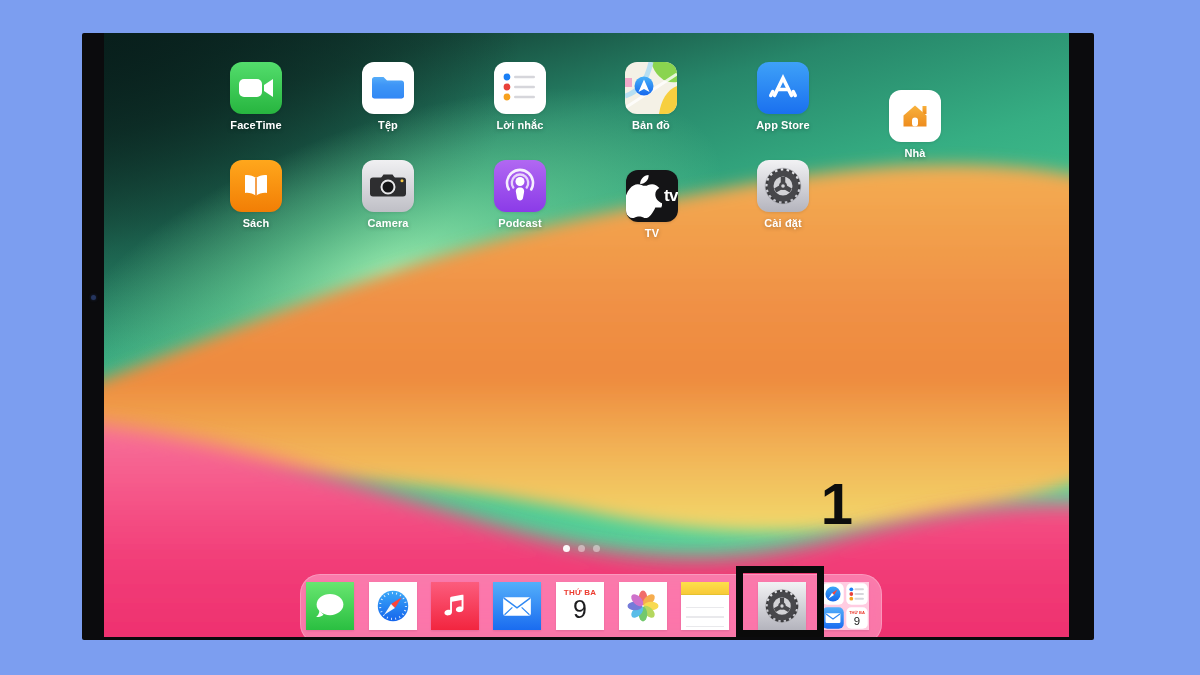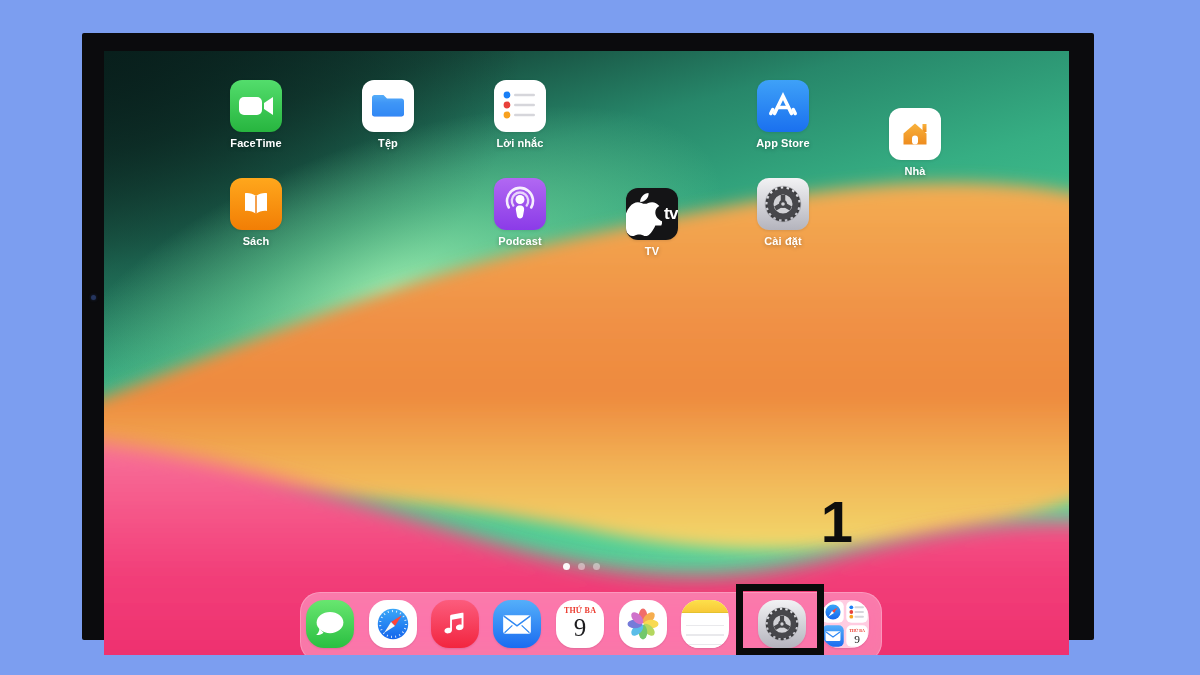--- a/index.html
+++ b/index.html
@@ -2,43 +2,43 @@
 <html><head>
 <meta charset="utf-8">
 <style>
   html,body{margin:0;padding:0;}
   body{width:1200px;height:675px;position:relative;overflow:hidden;
        font-family:"Liberation Sans", sans-serif;background:#7c9ef0;}
   .device{position:absolute;left:82px;top:33px;width:1012px;height:607px;
           background:#0b0b0d;border-radius:2px;}
   .cam-dot{position:absolute;left:9px;top:262px;width:5px;height:5px;border-radius:50%;
            background:#25355e;box-shadow:0 0 3px #1b2747;}
-  .screen{position:absolute;left:22px;top:18px;width:965px;height:604px;overflow:hidden;background:#8b5cf6;}
+  .screen{position:absolute;left:22px;top:0;width:965px;height:604px;overflow:hidden;background:#8b5cf6;}
   .wallpaper{position:absolute;inset:0;}
   .wallpaper svg{display:block;width:100%;height:100%;}
 
   
   .app{position:absolute;width:80px;text-align:center;}
   .app-icon{width:52px;height:52px;border-radius:12px;overflow:hidden;margin:0 auto;
             box-shadow:0 1px 3px rgba(0,0,0,.10);}
   .app-icon svg{display:block;width:100%;height:100%;}
   .app-label{margin-top:5px;font-size:11px;font-weight:600;color:#fff;
              text-shadow:0 1px 4px rgba(0,0,0,.30);letter-spacing:.1px;white-space:nowrap;}
 
   
   .tv-inner{display:flex;align-items:center;justify-content:center;gap:2px;height:100%;background:#141416;}
   .tv-inner span{font-size:17px;font-weight:700;color:#fff;letter-spacing:-.5px;}
 
   
   .dock{position:absolute;left:196px;top:541px;width:582px;height:70px;border-radius:20px;
         background:rgba(250,178,207,.58);
         box-shadow:inset 0 0 0 1px rgba(255,255,255,.22);
         backdrop-filter:blur(12px) saturate(1.4);-webkit-backdrop-filter:blur(12px) saturate(1.4);}
-  .dock-app{position:absolute;top:8px;width:48px;height:48px;border-radius:18px;overflow:hidden;
-            box-shadow:0 1px 2px rgba(0,0,0,.10);font-family:Liberation Serif, serif;}
+  .dock-app{position:absolute;top:8px;width:48px;height:48px;border-radius:0;overflow:hidden;
+            box-shadow:0 1px 2px rgba(0,0,0,.10);}
   .dock-app svg{display:block;width:100%;height:100%;}
 
   
   .cal{width:100%;height:100%;background:#fff;}
   .cal-week{font-size:8px;font-weight:700;color:#ec3b2f;text-align:center;padding-top:6px;letter-spacing:.2px;}
   .cal-day{font-size:25px;font-weight:300;color:#1c1c1e;text-align:center;line-height:1;margin-top:0px;}
 
   
   .notes{width:100%;height:100%;background:#fff;}
   .notes-top{height:12px;background:linear-gradient(#fde04a,#f8c938);
@@ -196,20 +196,34 @@
             <rect x="20" y="13.7" width="21" height="2.6" rx="1.3" fill="#d6d6db"></rect>
           <circle cx="13" cy="25" r="3.4" fill="#e8413a"></circle>
             <rect x="20" y="23.7" width="21" height="2.6" rx="1.3" fill="#d6d6db"></rect>
           <circle cx="13" cy="35" r="3.4" fill="#f7a11f"></circle>
             <rect x="20" y="33.7" width="21" height="2.6" rx="1.3" fill="#d6d6db"></rect>
           </svg>
       </div>
       <div class="app-label">Lời nhắc</div>
     </div>
 
+    <div class="app" style="left:507px;top:29px;">
+      <div class="app-icon" style="background:#f4f1e6;">
+        <svg viewBox="0 0 52 52">
+          <path d="M26 0 H52 V20 C40 22 30 14 26 0 Z" fill="#8ad44f"></path>
+          <path d="M52 24 V52 H34 C36 38 42 28 52 24 Z" fill="#f7cf3f"></path>
+          <path d="M0 34 C 14 30 22 18 26 0" stroke="#b7dff2" stroke-width="5" fill="none"></path>
+          <path d="M0 46 L52 12" stroke="#fff" stroke-width="3" opacity=".8" fill="none"></path>
+          <rect x="0" y="16" width="7" height="9" fill="#f0a9c8"></rect>
+          <circle cx="19" cy="24" r="9.5" fill="url(#gNav)"></circle>
+          <polygon points="19,17.5 24.5,30 19,27 13.5,30" fill="#fff"></polygon>
+          </svg>
+      </div>
+      <div class="app-label">Bản đồ</div>
+    </div>
 
     <div class="app" style="left:639px;top:29px;">
       <div class="app-icon">
         <svg viewBox="0 0 52 52">
             <rect width="52" height="52" fill="url(#gAS)"></rect>
           <g stroke="#fff" stroke-width="3.6" stroke-linecap="round" fill="none">
             <path d="M17.5 33.5 L26 16 L34.5 33.5"></path>
             <line x1="20.8" y1="27.5" x2="31.2" y2="27.5"></line>
             <line x1="13.8" y1="33.5" x2="15.8" y2="29.6"></line>
             <line x1="38.2" y1="33.5" x2="36.2" y2="29.6"></line>
@@ -234,20 +248,32 @@
       <div class="app-icon">
         <svg viewBox="0 0 52 52">
             <rect width="52" height="52" fill="url(#gBooks)"></rect>
           <path d="M26 18c-3-2.5-8-3.5-11-2.8V33c3-.7 8 .3 11 2.8 3-2.5 8-3.5 11-2.8V15.2c-3-.7-8 .3-11 2.8z" fill="#fff"></path>
           <line x1="26" y1="18" x2="26" y2="35.8" stroke="#f07800" stroke-width="1.4"></line>
           </svg>
       </div>
       <div class="app-label">Sách</div>
     </div>
 
+    <div class="app" style="left:244px;top:127px;">
+      <div class="app-icon">
+        <svg viewBox="0 0 52 52">
+            <rect width="52" height="52" fill="url(#gCam)"></rect>
+          <path d="M19 18l2.5-3.5h9L33 18z" fill="#2e2e30"></path>
+          <rect x="8" y="17.5" width="36" height="19" rx="3" fill="#2e2e30"></rect>
+          <circle cx="26" cy="27" r="6.5" fill="#151517" stroke="#e8e8ea" stroke-width="2"></circle>
+          <circle cx="40" cy="20.7" r="1.5" fill="#f6c945"></circle>
+          </svg>
+      </div>
+      <div class="app-label">Camera</div>
+    </div>
 
     <div class="app" style="left:376px;top:127px;">
       <div class="app-icon">
         <svg viewBox="0 0 52 52">
             <rect width="52" height="52" fill="url(#gPod)"></rect>
           <g stroke="#fff" fill="none" stroke-linecap="round">
             <path d="M14.8 29.5 A13 13 0 1 1 37.2 29.5" stroke-width="2.6" opacity=".9"></path>
             <path d="M19.3 27.5 A8.2 8.2 0 1 1 32.7 27.5" stroke-width="2.4" opacity=".75"></path>
             </g>
           <circle cx="26" cy="21.5" r="4.5" fill="#fff"></circle>

